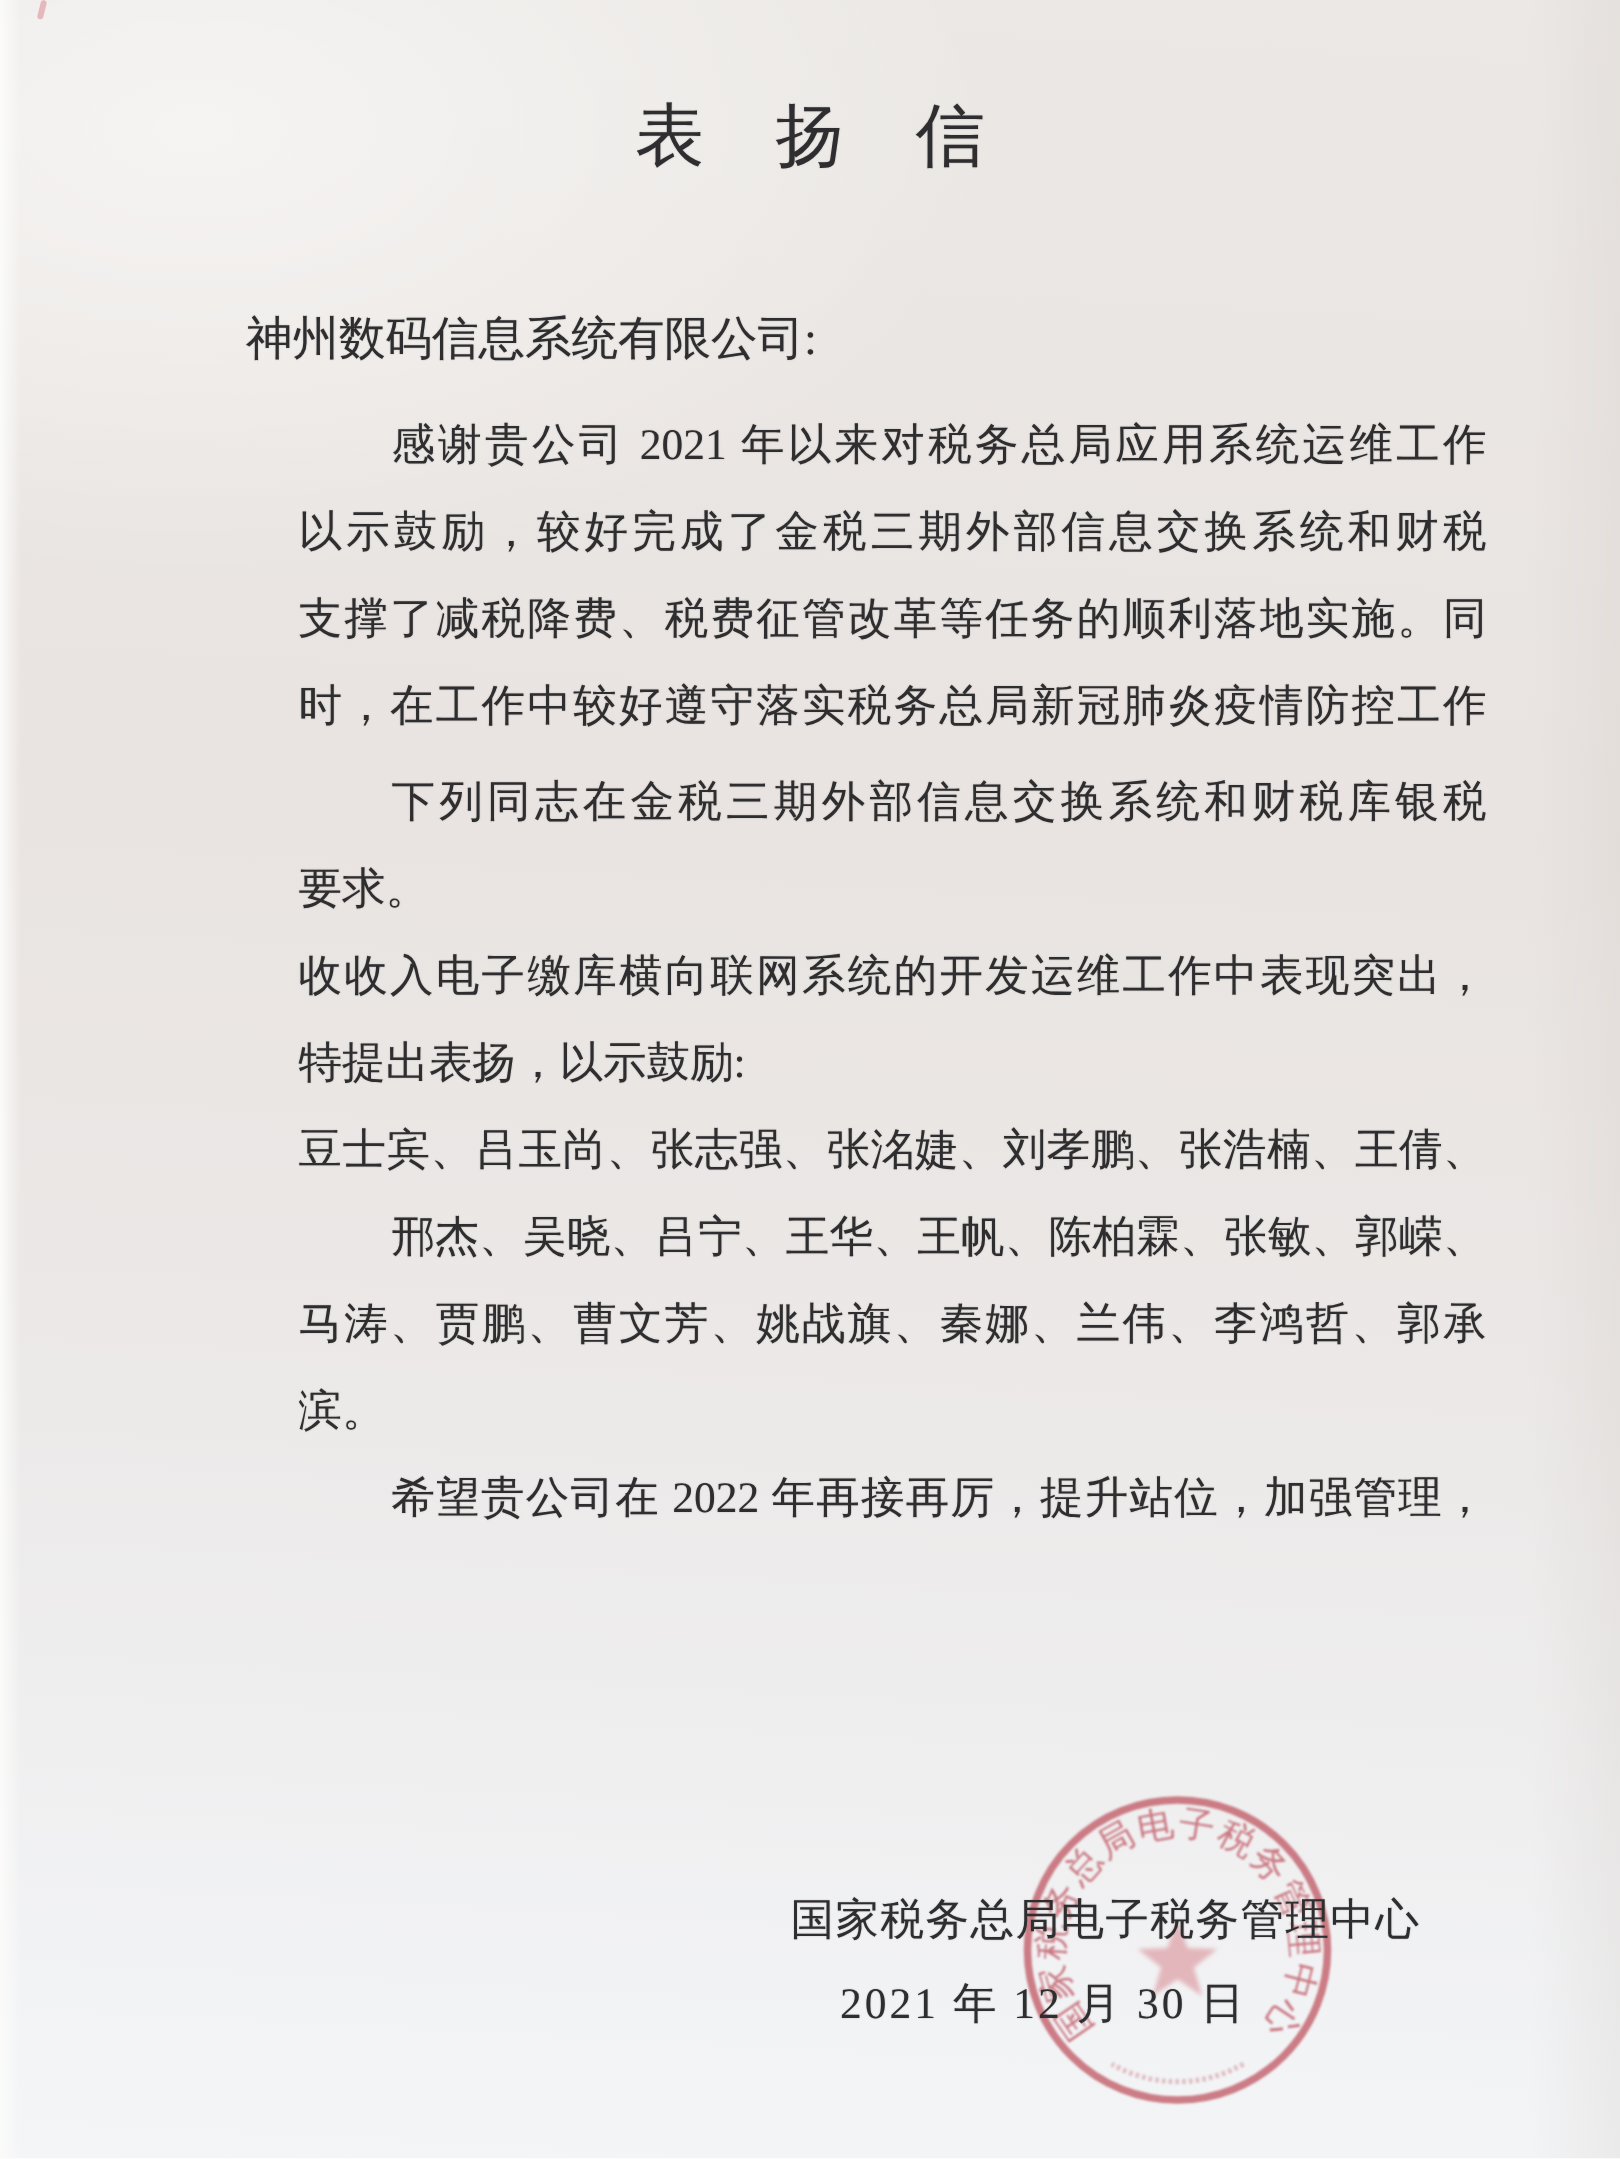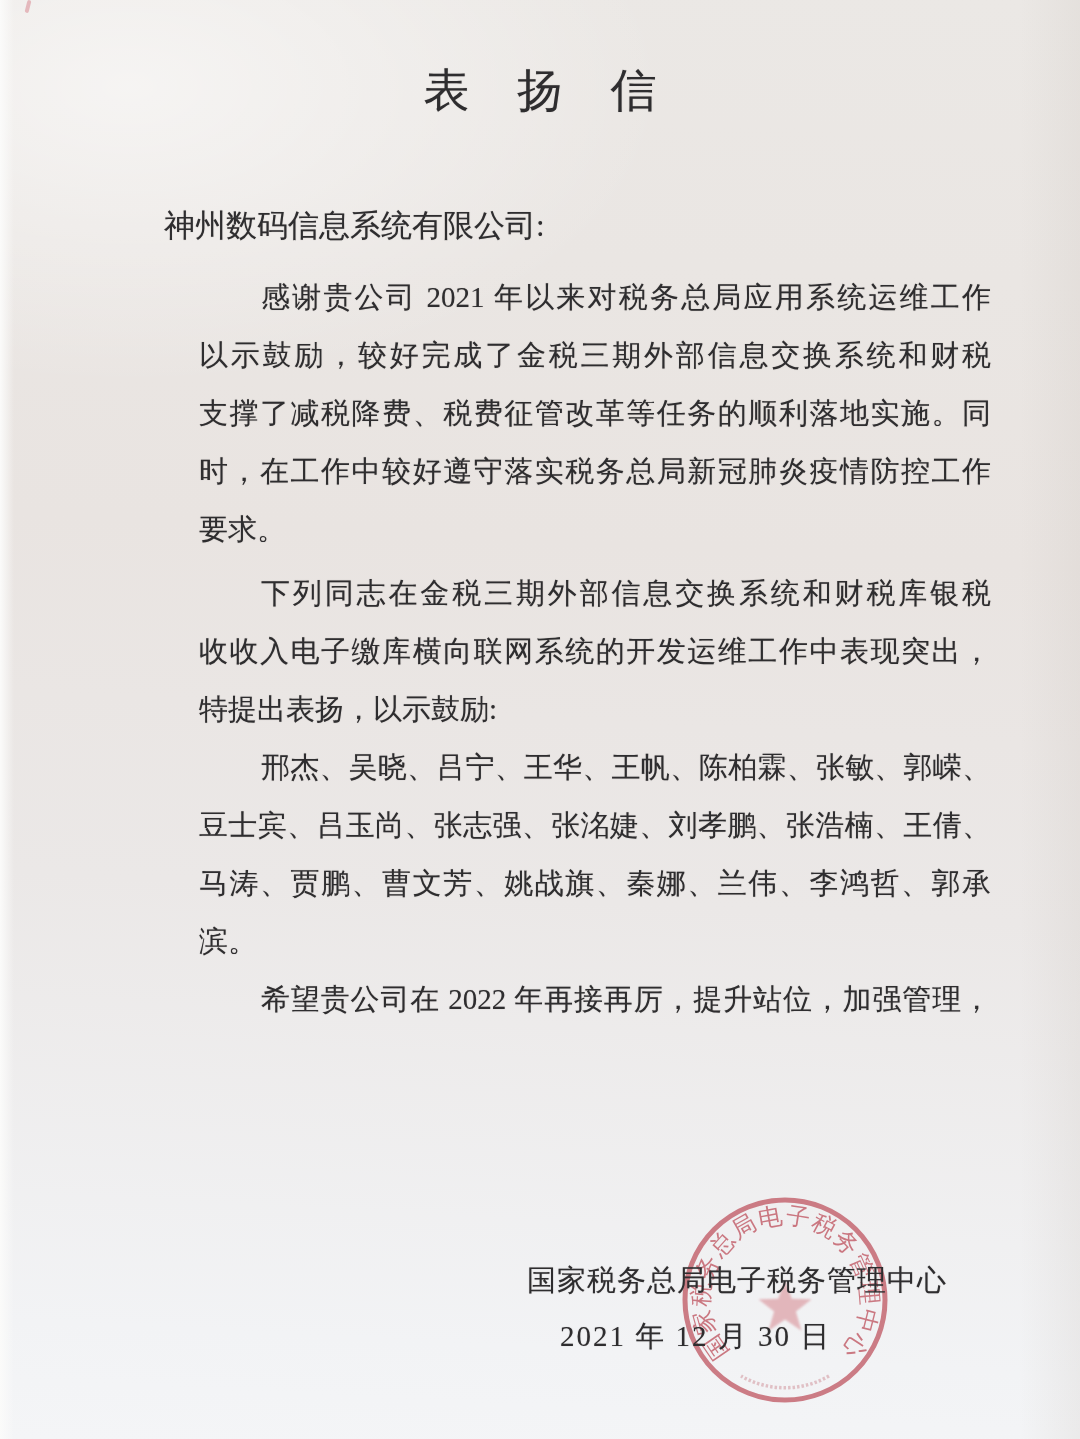--- a/index.html
+++ b/index.html
@@ -70,26 +70,26 @@
 
   <h1 class="title ink">表 扬 信</h1>
 
   <div class="salutation ink">神州数码信息系统有限公司:</div>
 
   <div class="body">
     <div class="line ink indent fill">感谢贵公司 2021 年以来对税务总局应用系统运维工作</div>
     <div class="line ink fill">以示鼓励，较好完成了金税三期外部信息交换系统和财税</div>
     <div class="line ink fill">支撑了减税降费、税费征管改革等任务的顺利落地实施。同</div>
     <div class="line ink fill">时，在工作中较好遵守落实税务总局新冠肺炎疫情防控工作</div>
+    <div class="line ink indent fill para-gap">下列同志在金税三期外部信息交换系统和财税库银税</div>
     <div class="line ink">要求。</div>
-    <div class="line ink indent fill para-gap">下列同志在金税三期外部信息交换系统和财税库银税</div>
     <div class="line ink fill">收收入电子缴库横向联网系统的开发运维工作中表现突出，</div>
     <div class="line ink">特提出表扬，以示鼓励:</div>
+    <div class="line ink fill">豆士宾、吕玉尚、张志强、张洺婕、刘孝鹏、张浩楠、王倩、</div>
     <div class="line ink indent fill">邢杰、吴晓、吕宁、王华、王帆、陈柏霖、张敏、郭嵘、</div>
-    <div class="line ink fill">豆士宾、吕玉尚、张志强、张洺婕、刘孝鹏、张浩楠、王倩、</div>
     <div class="line ink fill">马涛、贾鹏、曹文芳、姚战旗、秦娜、兰伟、李鸿哲、郭承</div>
     <div class="line ink">滨。</div>
     <div class="line ink indent fill">希望贵公司在 2022 年再接再厉，提升站位，加强管理，</div>
   </div>
 
   <svg class="stamp" viewBox="0 0 216 216" xmlns="http://www.w3.org/2000/svg">
     <defs>
       <filter id="softblur" x="-20%" y="-20%" width="140%" height="140%">
         <feGaussianBlur stdDeviation="0.7"></feGaussianBlur>
       </filter>

